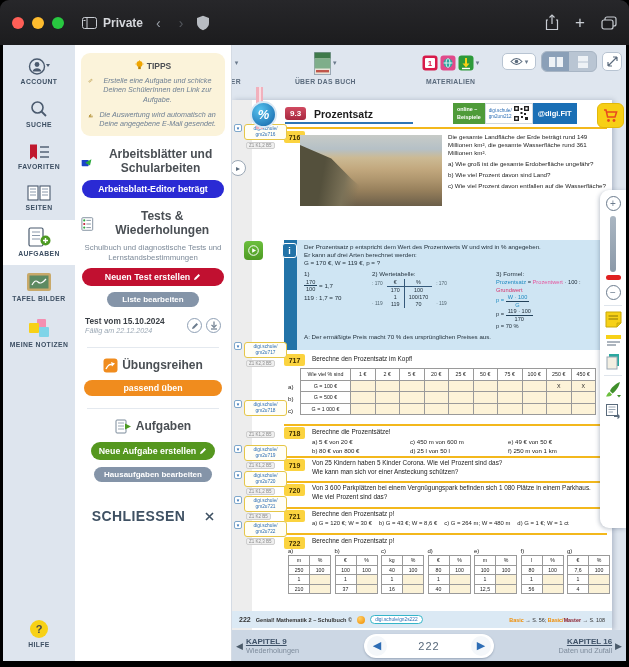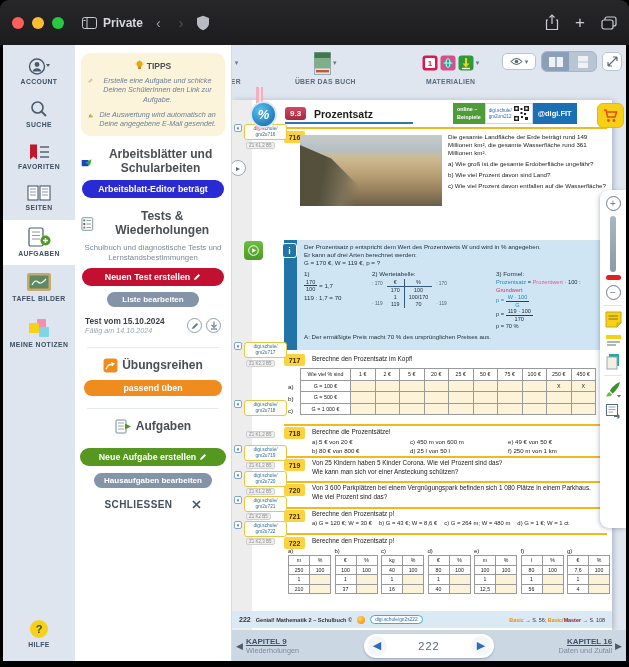--- a/index.html
+++ b/index.html
@@ -38,32 +38,32 @@
   .tips-title{display:flex;align-items:center;justify-content:center;gap:3px;font-size:8.5px;font-weight:bold;color:#4c4f54;margin-bottom:5px}
   .tip{display:flex;gap:4px;margin-bottom:6px}
   .tip .txt{font-size:7.2px;font-style:italic;color:#6d7f93;line-height:1.3;text-align:center}
   .sec-head{display:flex;align-items:center;justify-content:center;gap:4px;margin:4px 0 5px}
   .sec-head .t{font-size:12px;font-weight:bold;color:#4a4f54;text-align:center;line-height:1.15}
   .pill{border:none;border-radius:11px;color:#fff;font-weight:bold;text-align:center;display:flex;align-items:center;justify-content:center;gap:3px;cursor:pointer}
   .pill.blue{width:142px;height:18px;background:#2a2ad4;font-size:8.8px;margin-bottom:8px}
   .pill.red{width:142px;height:18px;background:#c11030;font-size:8.8px;margin:3px 0 6px}
   .pill.gray{width:92px;height:15px;background:#8494a8;font-size:8px;margin-bottom:7px}
   .pill.orange{width:138px;height:16px;background:#f08c1e;font-size:8.8px;margin:2px 0 6px}
-  .pill.green{width:146px;height:18px;background:#55971f;font-size:8.8px;margin:9px 0 7px}
+  .pill.green{width:124px;height:18px;background:#55971f;font-size:8.8px;margin:3px 0 7px}
   .pill.gray2{width:118px;height:15px;background:#8494a8;font-size:8px;margin-bottom:6px}
   .subtitle{font-size:7.8px;color:#7d8a99;text-align:center;line-height:1.3;margin-bottom:2px}
   .item-row{width:100%;display:flex;align-items:center;padding:2px 4px;margin-bottom:4px}
   .item-row .meta{flex:1;min-width:0}
   .item-row .ti{font-size:8.3px;font-weight:bold;color:#3a3f45}
   .item-row .due{font-size:7.2px;font-style:italic;color:#9aa7b4}
   .cbtn{width:15px;height:15px;border-radius:50%;border:1px solid #8fa0b5;background:#fff;display:flex;align-items:center;justify-content:center;margin-left:4px;cursor:pointer}
   .linkpill{height:13px;border-radius:7px;background:#8494a8;color:#fff;font-size:7.5px;font-weight:bold;display:flex;align-items:center;gap:2px;padding:0 6px;cursor:pointer}
   .statbtn{width:15px;height:15px;border-radius:50%;background:#8494a8;display:flex;align-items:center;justify-content:center;margin-left:4px;cursor:pointer}
   .divider{width:92%;height:1px;background:#e4e9ef;margin:6px 0}
-  .closerow{display:flex;align-items:center;gap:20px;font-size:10px;font-weight:bold;color:#3f5163;letter-spacing:.4px;margin-top:5px;cursor:pointer}
+  .closerow{display:flex;align-items:center;gap:20px;font-size:14px;font-weight:bold;color:#3f5163;letter-spacing:.4px;margin-top:20px;cursor:pointer}
 
   
   .content{flex:1;position:relative;background:#dfe6ef;overflow:hidden}
   .book-toolbar{position:absolute;left:0;right:0;top:0;height:55px;display:flex;align-items:flex-start;padding-top:6px;overflow:hidden}
   .tb-item{display:flex;flex-direction:column;align-items:center;gap:3px;cursor:pointer}
   .tb-item .lbl{font-size:6.8px;font-weight:bold;letter-spacing:.3px;color:#5b6b7d;white-space:nowrap}
   .tb-icon-row{display:flex;align-items:center;gap:2px;height:24px}
   .ddown{font-size:7px;color:#6b7b8d}
   .viewctrls{position:absolute;right:4px;top:6px;display:flex;align-items:center;gap:5px}
   .vbtn{background:#fff;border:1px solid #b8c4d2;border-radius:5px;display:flex;align-items:center;justify-content:center;gap:2px;cursor:pointer}
@@ -341,21 +341,21 @@
     <button class="pill red">
       <span>Neuen Test erstellen</span>
       <svg width="8" height="8" viewBox="0 0 8 8">
           <path d="M1 7 L1.6 5 L5.6 1 L7 2.4 L3 6.4 Z" fill="#fff"></path>
         </svg>
     </button>
     <button class="pill gray">Liste bearbeiten</button>
     <div class="item-row">
       <div class="meta">
         <div class="ti">Test vom 15.10.2024</div>
-        <div class="due">Fällig am 14.10.2024</div>
+        <div class="due">Fällig am 22.12.2024</div>
       </div>
       <div class="cbtn">
           <svg width="8" height="8" viewBox="0 0 8 8">
             <path d="M1 7 L1.6 5 L5.6 1 L7 2.4 L3 6.4 Z" fill="#6b7b8d"></path>
           </svg>
         </div>
       <div class="cbtn">
           <svg width="8" height="9" viewBox="0 0 8 9">
             <line x1="4" y1="0.5" x2="4" y2="5.5" stroke="#6b7b8d" stroke-width="1.2"></line>
             <polyline points="1.5,3.8 4,6.3 6.5,3.8" fill="none" stroke="#6b7b8d" stroke-width="1.2"></polyline>

